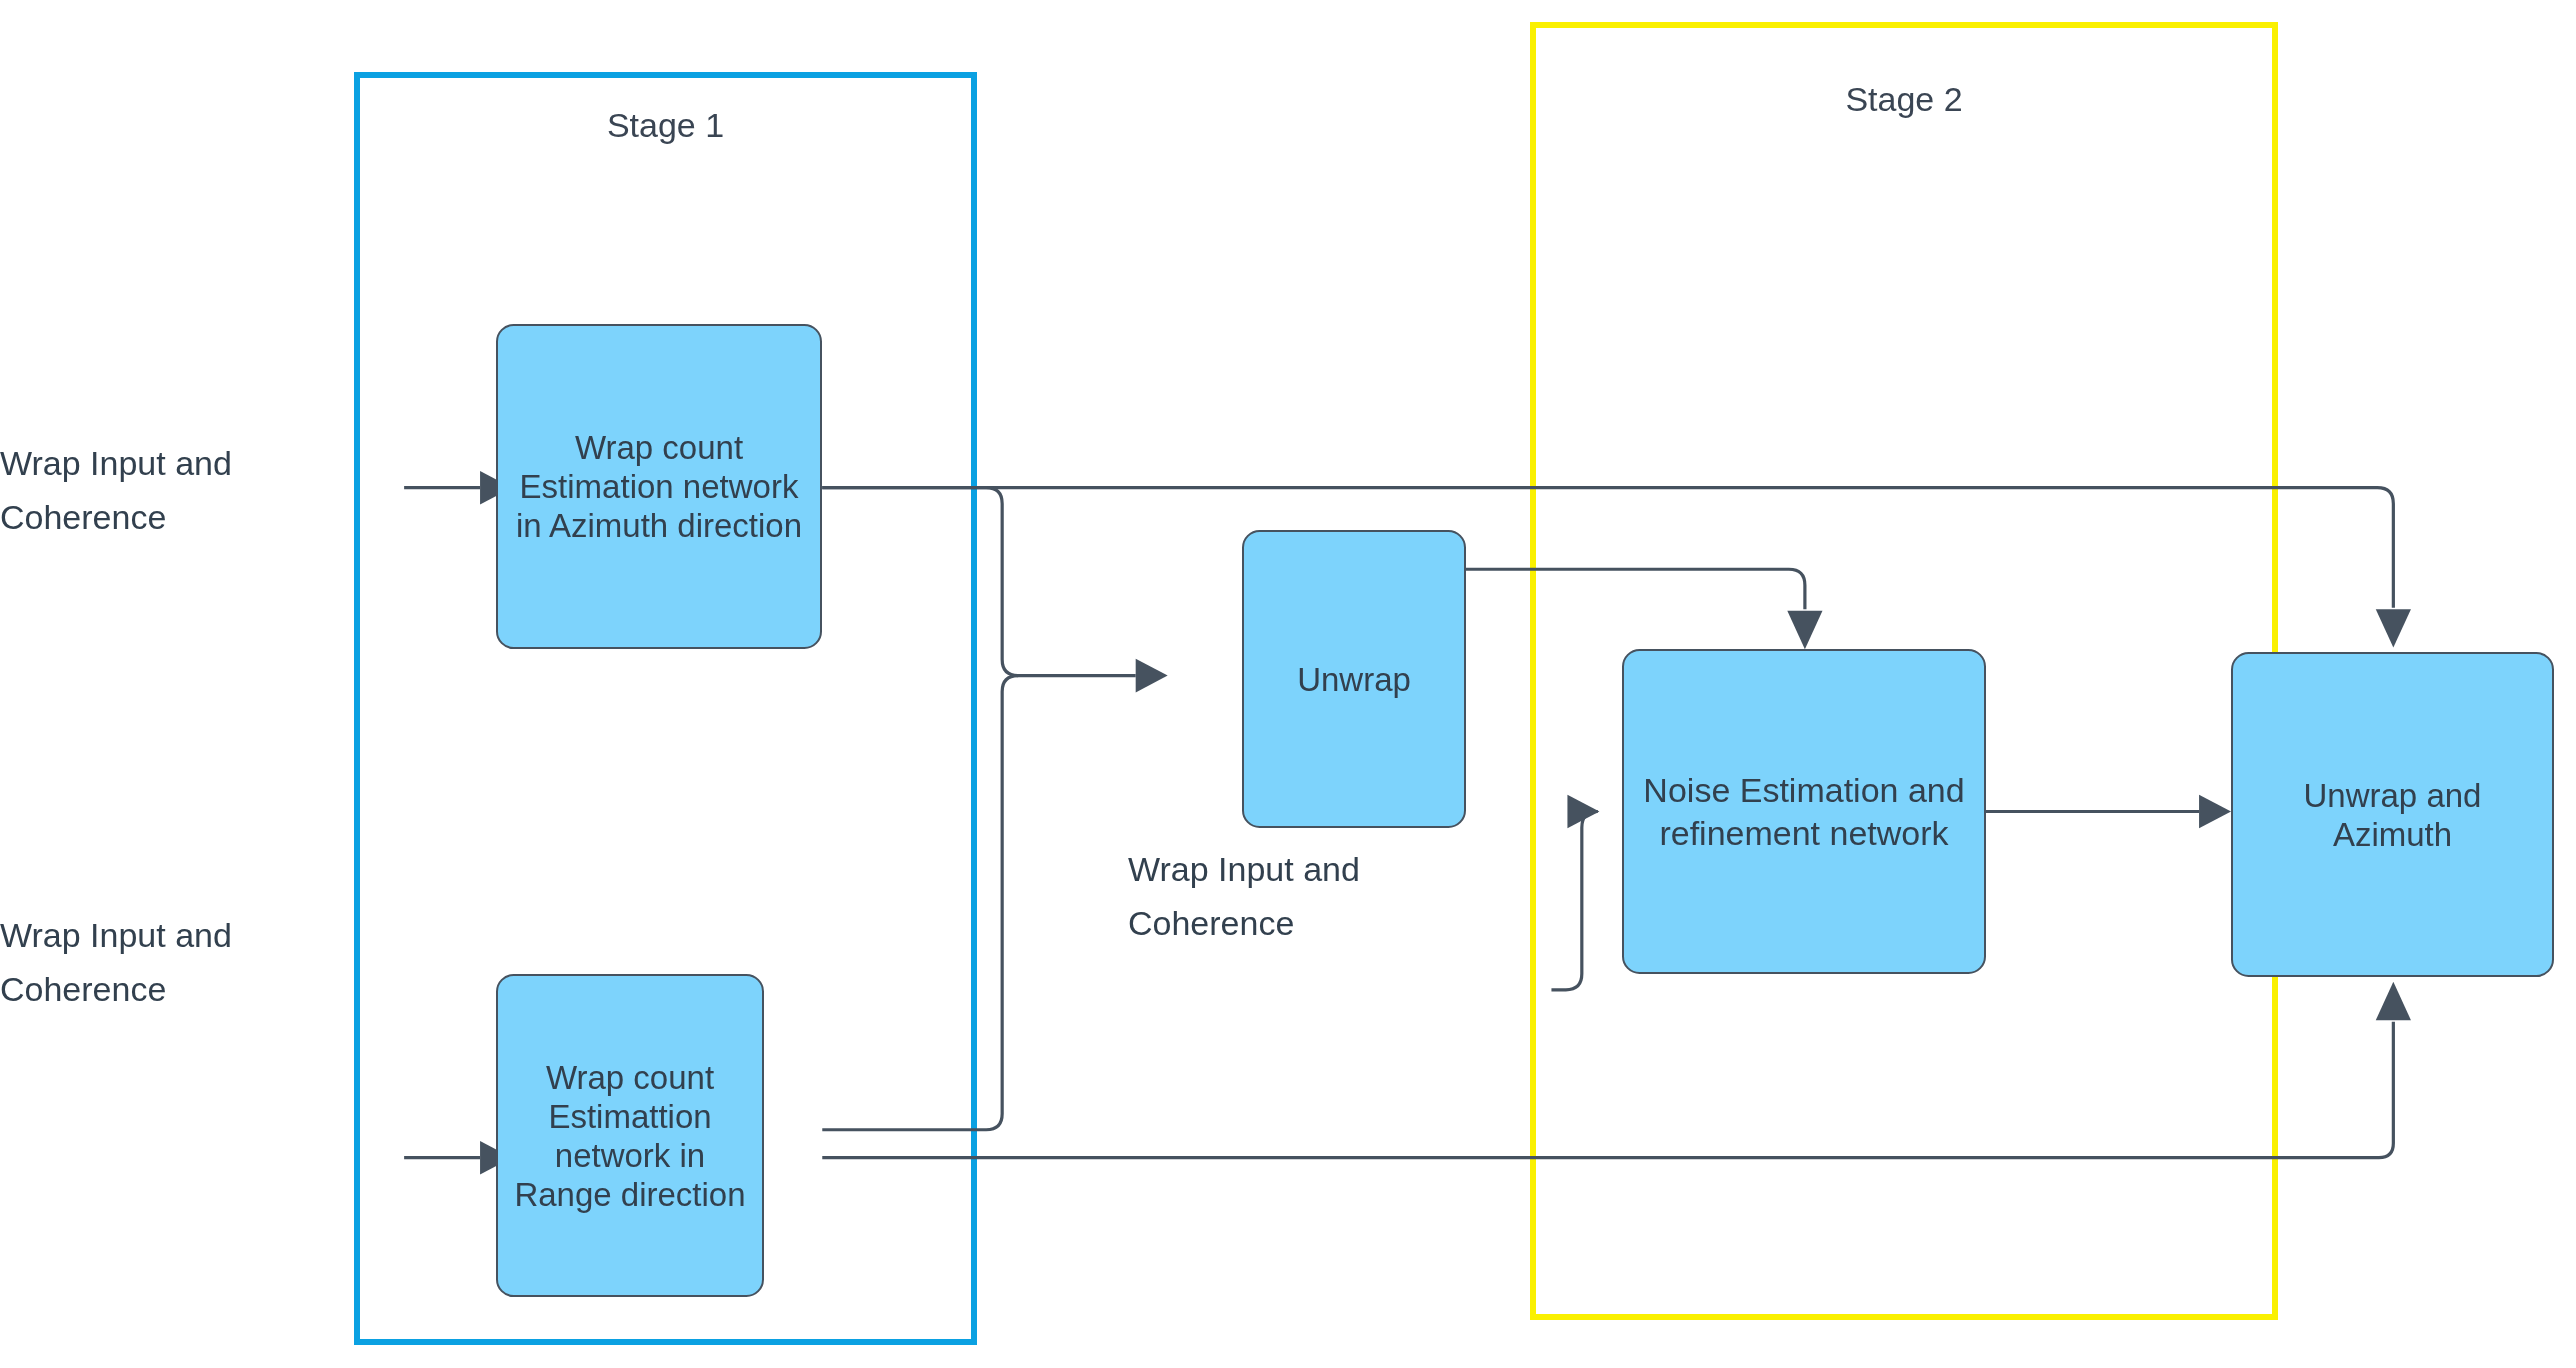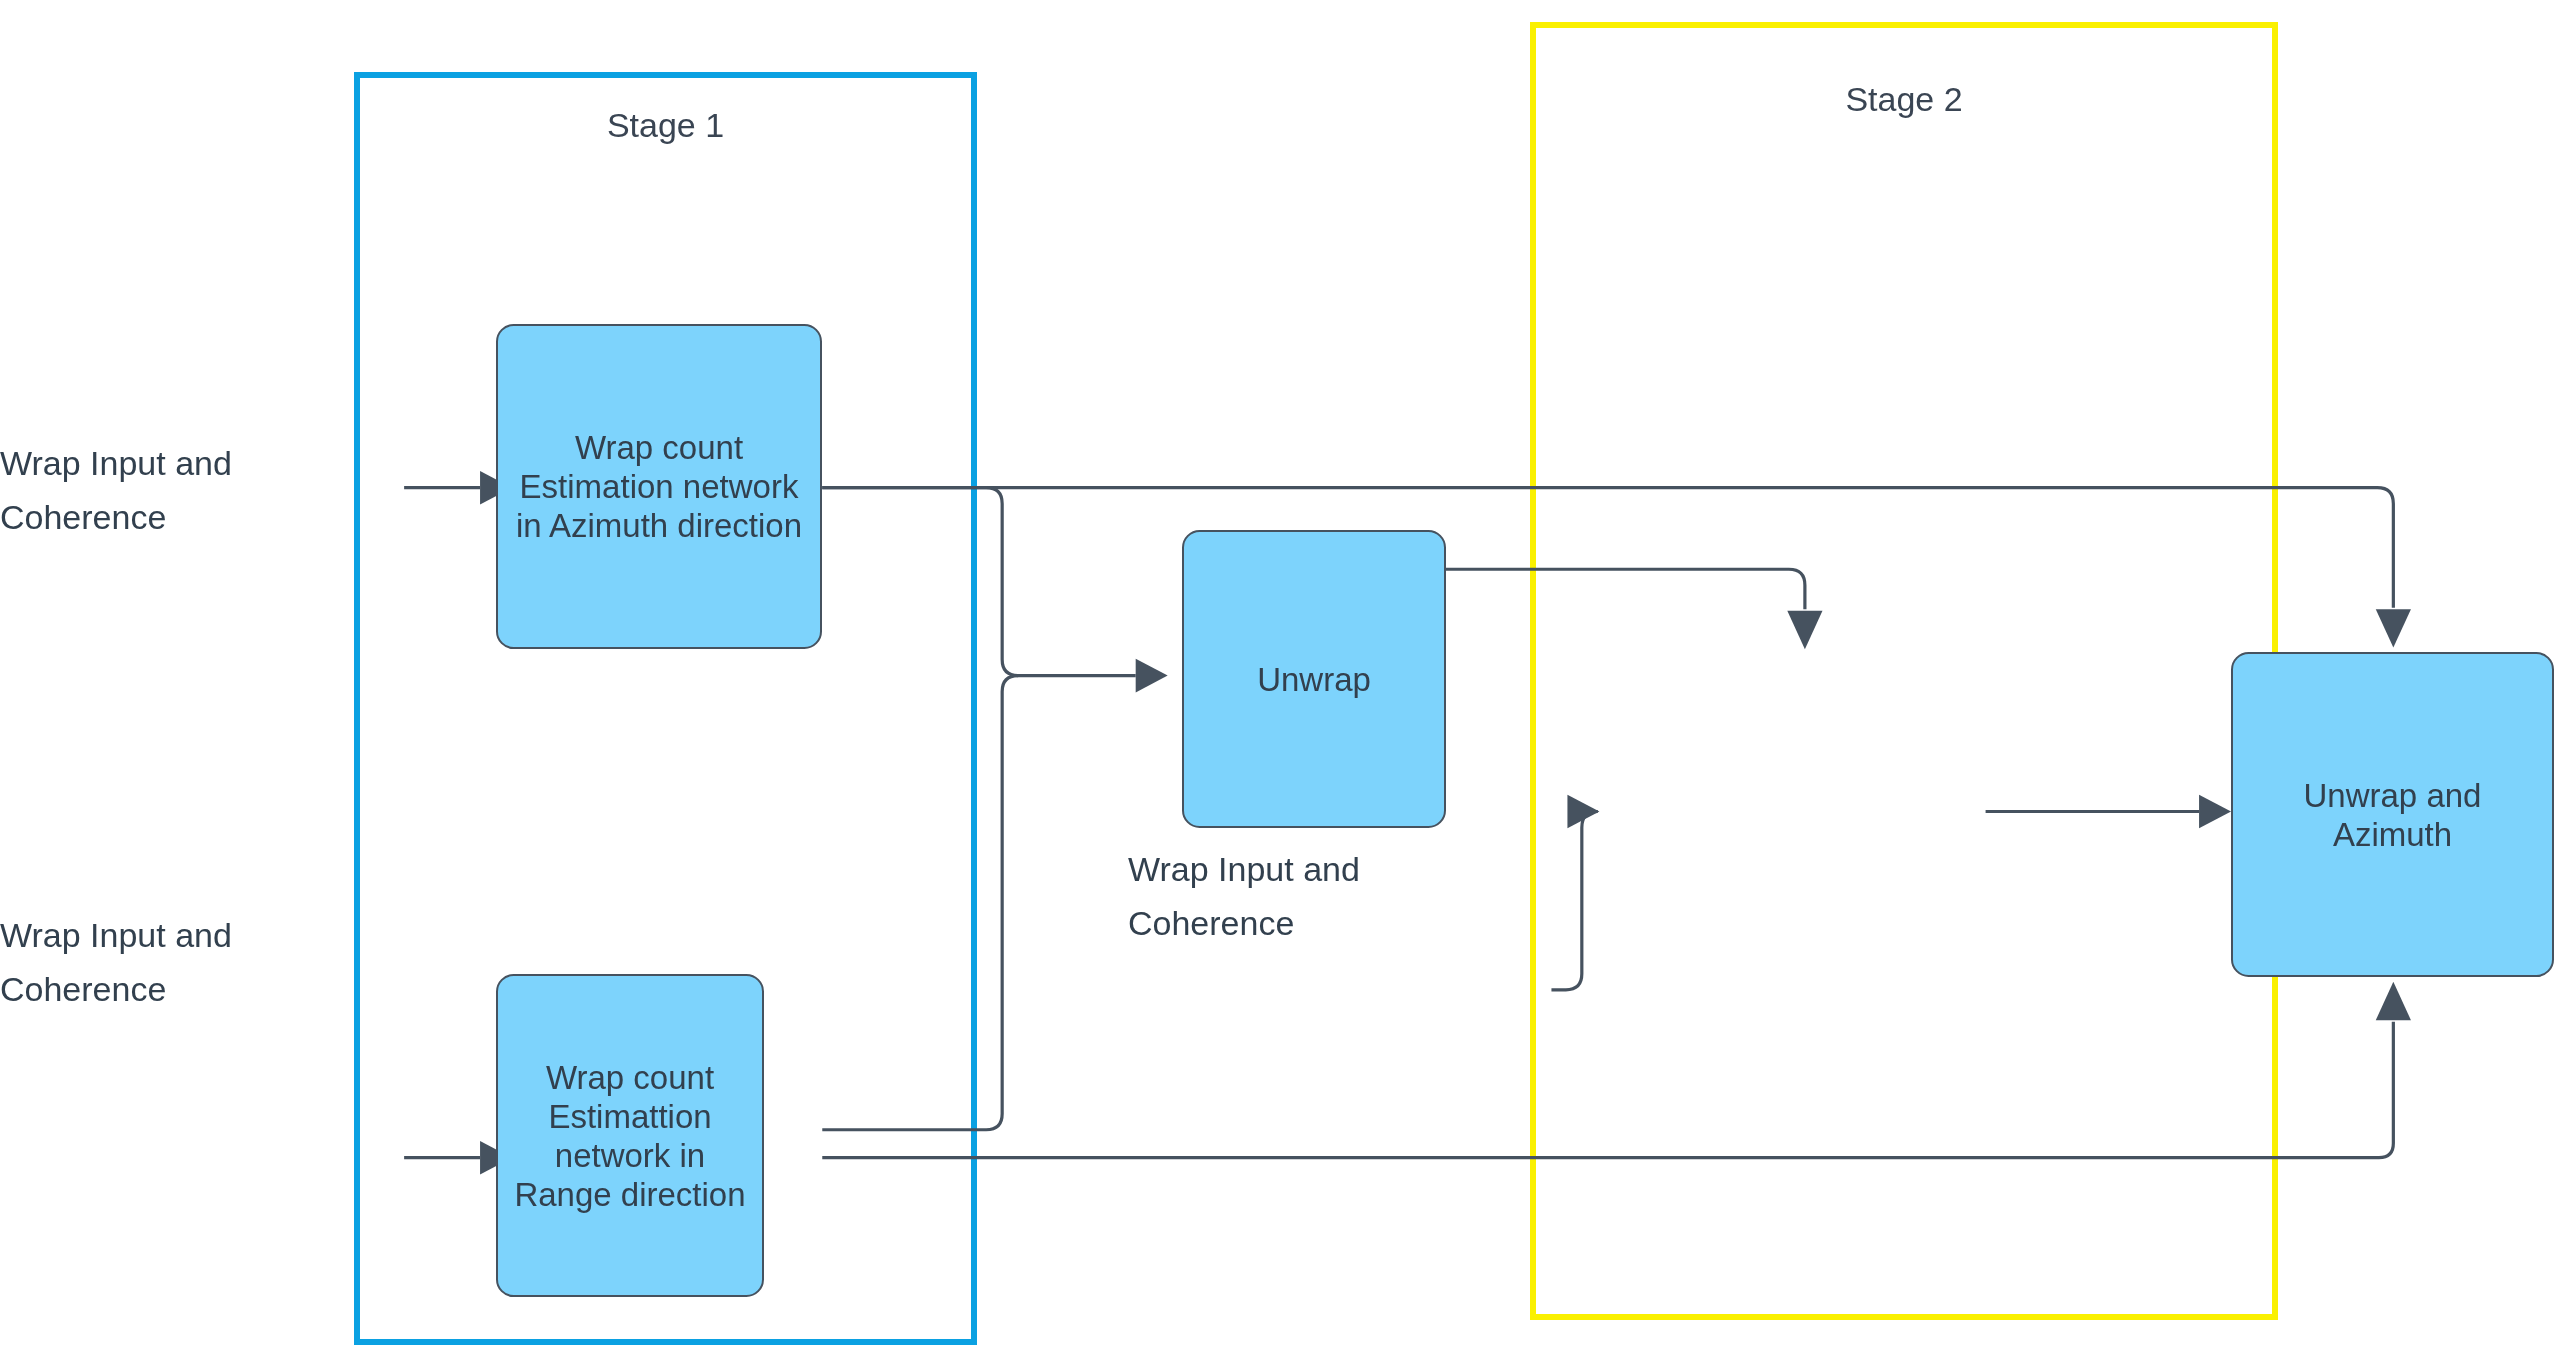--- a/index.html
+++ b/index.html
@@ -54,21 +54,21 @@
     align-items:center;
     justify-content:center;
     text-align:center;
     font-size:33px;
     line-height:39px;
     color:#32404e;
     padding:4.8px 8px;
   }
   #node-azimuth{ left:496px; top:324px; width:326px; height:325px; }
   #node-range{   left:496px; top:974px; width:268px; height:323px; }
-  #node-unwrap{  left:1182px; top:530px; width:264px; height:298px; }
+  #node-unwrap{  left:1242px; top:530px; width:224px; height:298px; }
   #node-noise{   left:1622px; top:649px; width:364px; height:325px; font-size:34px; line-height:43px;}
   #node-denoise{ left:2231px; top:652px; width:323px; height:325px; }
 
   
   .floating-label{
     position:absolute;
     text-align:left;
     font-size:34px;
     line-height:54px;
     color:#32404e;
@@ -166,19 +166,22 @@
   </div>
 
   <div class="node" id="node-range">
     <span>Wrap count Estimattion network in Range direction</span>
   </div>
 
   <div class="node" id="node-unwrap">
     <span>Unwrap</span>
   </div>
 
+  <div class="node" id="node-noise">
+    <span>Noise Estimation and refinement network</span>
+  </div>
 
   <div class="node" id="node-denoise">
     <span>Unwrap and Azimuth</span>
   </div>
 
 </div>
 
 
 </body></html>

